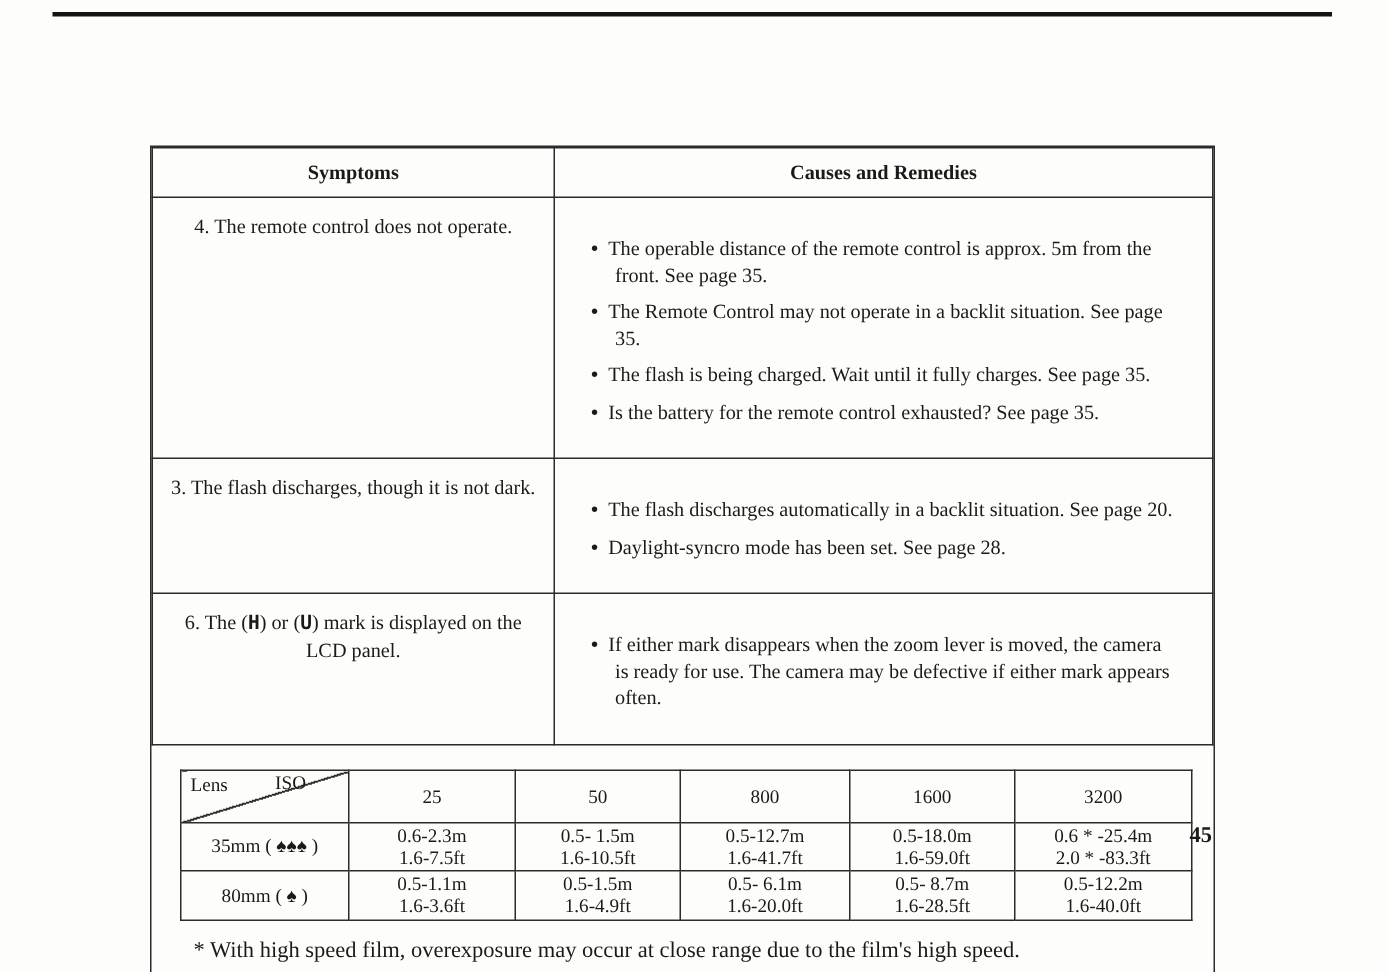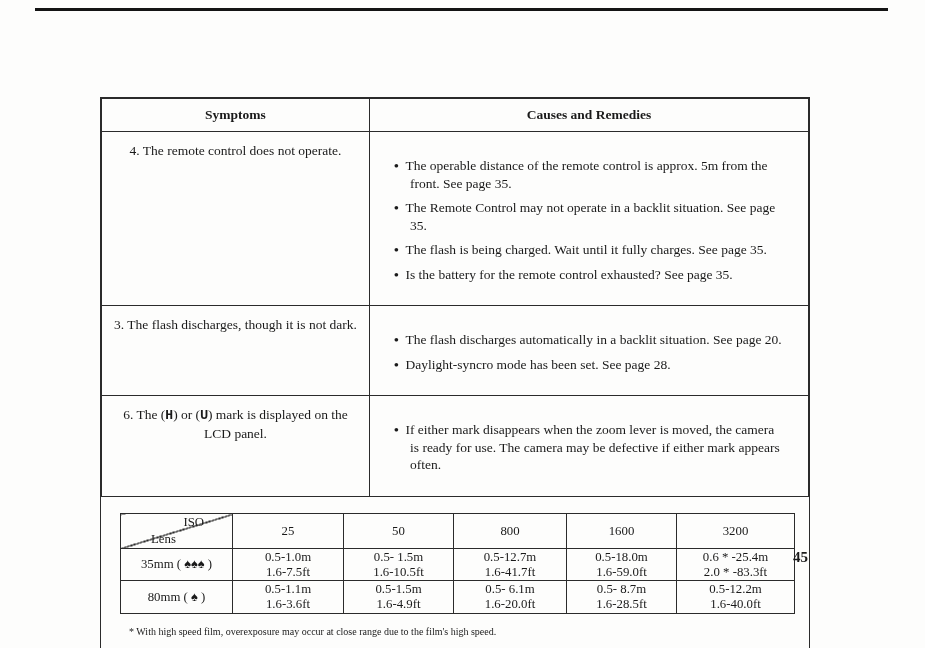--- a/index.html
+++ b/index.html
@@ -119,34 +119,33 @@
     padding: 0;
   }
   .corner-top {
     position: absolute;
     top: 1px;
     right: 28px;
     font-size: 12.8px;
   }
   .corner-bottom {
     position: absolute;
-    bottom: 1px;
+    bottom: 17px;
     left: 6px;
     font-size: 12.8px;
-    margin-left: 24px;
   }
   td.lens-cell {
     text-align: center;
     font-size: 12.8px;
   }
   .range-line {
     line-height: 1.15;
   }
   .footnote {
-    font-size: 10px;
+    font-size: 15px;
     margin: 12px 14px 8px 28px;
   }
   .page-number {
     position: absolute;
     left: 793px;
     top: 549px;
     font-size: 15px;
     font-weight: bold;
   }
 </style>
@@ -221,21 +220,21 @@
         </td>
         <th>25</th>
         <th>50</th>
         <th>800</th>
         <th>1600</th>
         <th>3200</th>
       </tr>
       <tr class="data">
         <td class="lens-cell">35mm ( ♠♠♠ )</td>
         <td>
-          <div class="range-line">0.5-1.0m</div>
+          <div class="range-line">0.6-2.3m</div>
           <div class="range-line">1.6-7.5ft</div>
         </td>
         <td>
           <div class="range-line">0.5- 1.5m</div>
           <div class="range-line">1.6-10.5ft</div>
         </td>
         <td>
           <div class="range-line">0.5-12.7m</div>
           <div class="range-line">1.6-41.7ft</div>
         </td>

